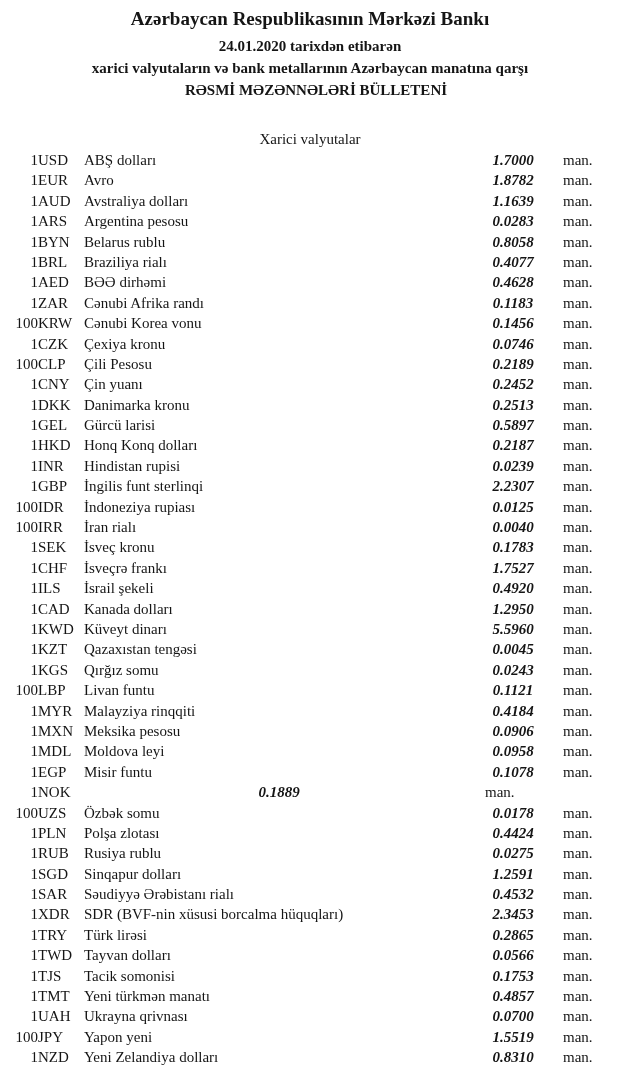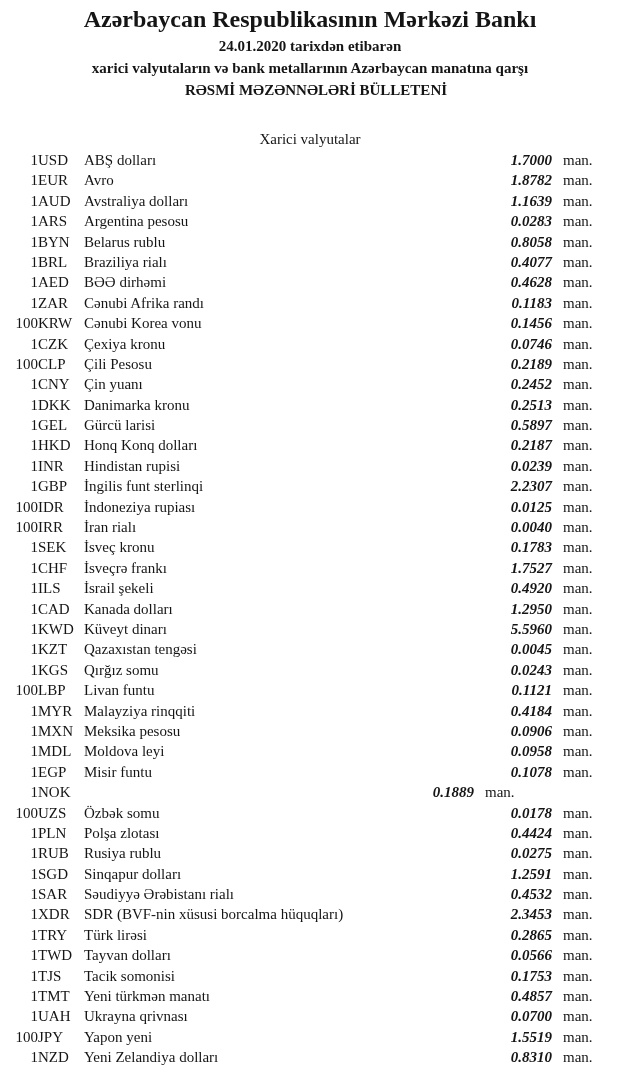--- a/index.html
+++ b/index.html
@@ -7,21 +7,21 @@
     width: 620px;
     height: 1073px;
     background: #ffffff;
     color: #151515;
     font-family: "Liberation Serif", serif;
     overflow: hidden;
   }
   .header { text-align: center; }
   .bank-name {
     margin: 6px 0 0 0;
-    font-size: 24px;
+    font-size: 19px;
     line-height: 26px;
     font-weight: bold;
   }
   .header-line {
     font-size: 15px;
     line-height: 20px;
     font-weight: bold;
   }
   .date-line { margin-top: 4px; }
   .subtitle-line { margin-top: 2px; }
@@ -38,21 +38,21 @@
     display: grid;
     grid-template-columns: 38px 46px 1fr 78px 52px;
     height: 20.4px;
     line-height: 20.4px;
     font-size: 15px;
     align-items: baseline;
   }
   .cell-qty  { text-align: right; }
   .cell-code { }
   .cell-name { text-align: left; white-space: nowrap; }
-  .cell-rate { text-align: right; font-weight: bold; font-style: italic; }
+  .cell-rate { text-align: center; font-weight: bold; font-style: italic; }
   .cell-unit { padding-left: 11px; }
 </style>
 </head>
 <body>
 
 <div class="header">
   <div class="bank-name">Azərbaycan Respublikasının Mərkəzi Bankı</div>
   <div class="header-line date-line">24.01.2020 tarixdən etibarən</div>
   <div class="header-line subtitle-line">xarici valyutaların və bank metallarının Azərbaycan manatına qarşı</div>
   <div class="header-line bulletin-title">RƏSMİ MƏZƏNNƏLƏRİ BÜLLETENİ</div>

